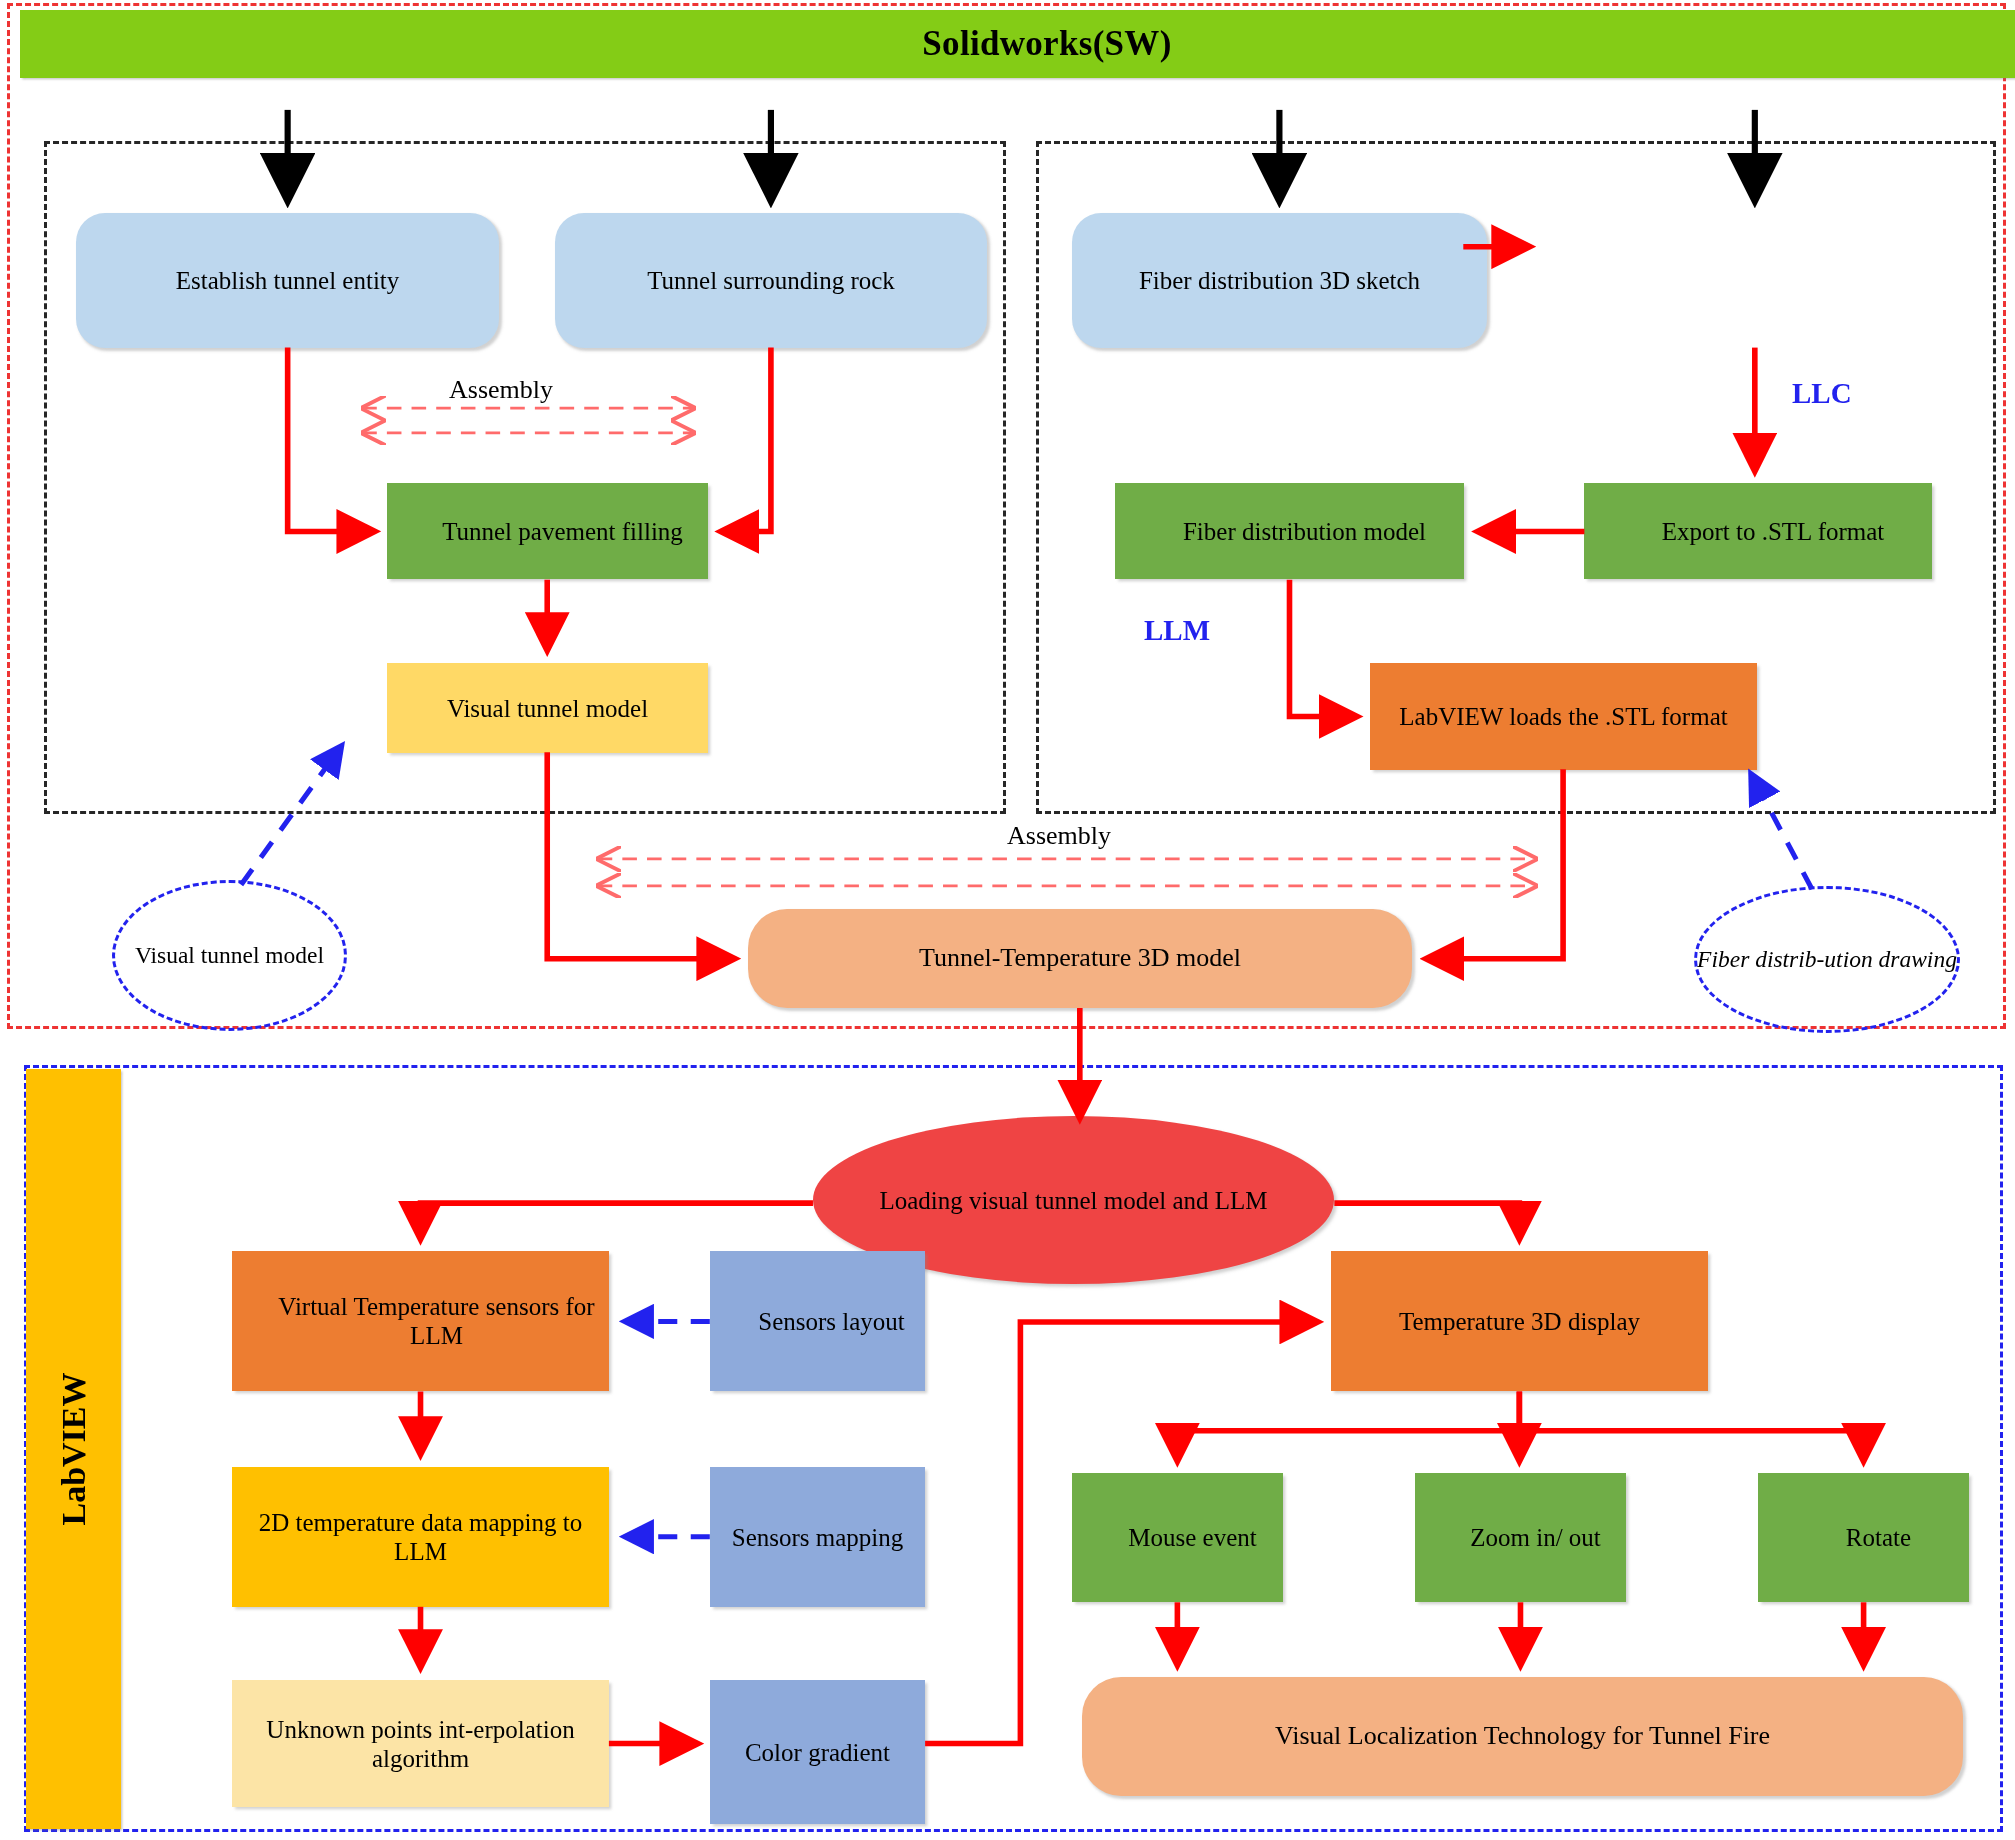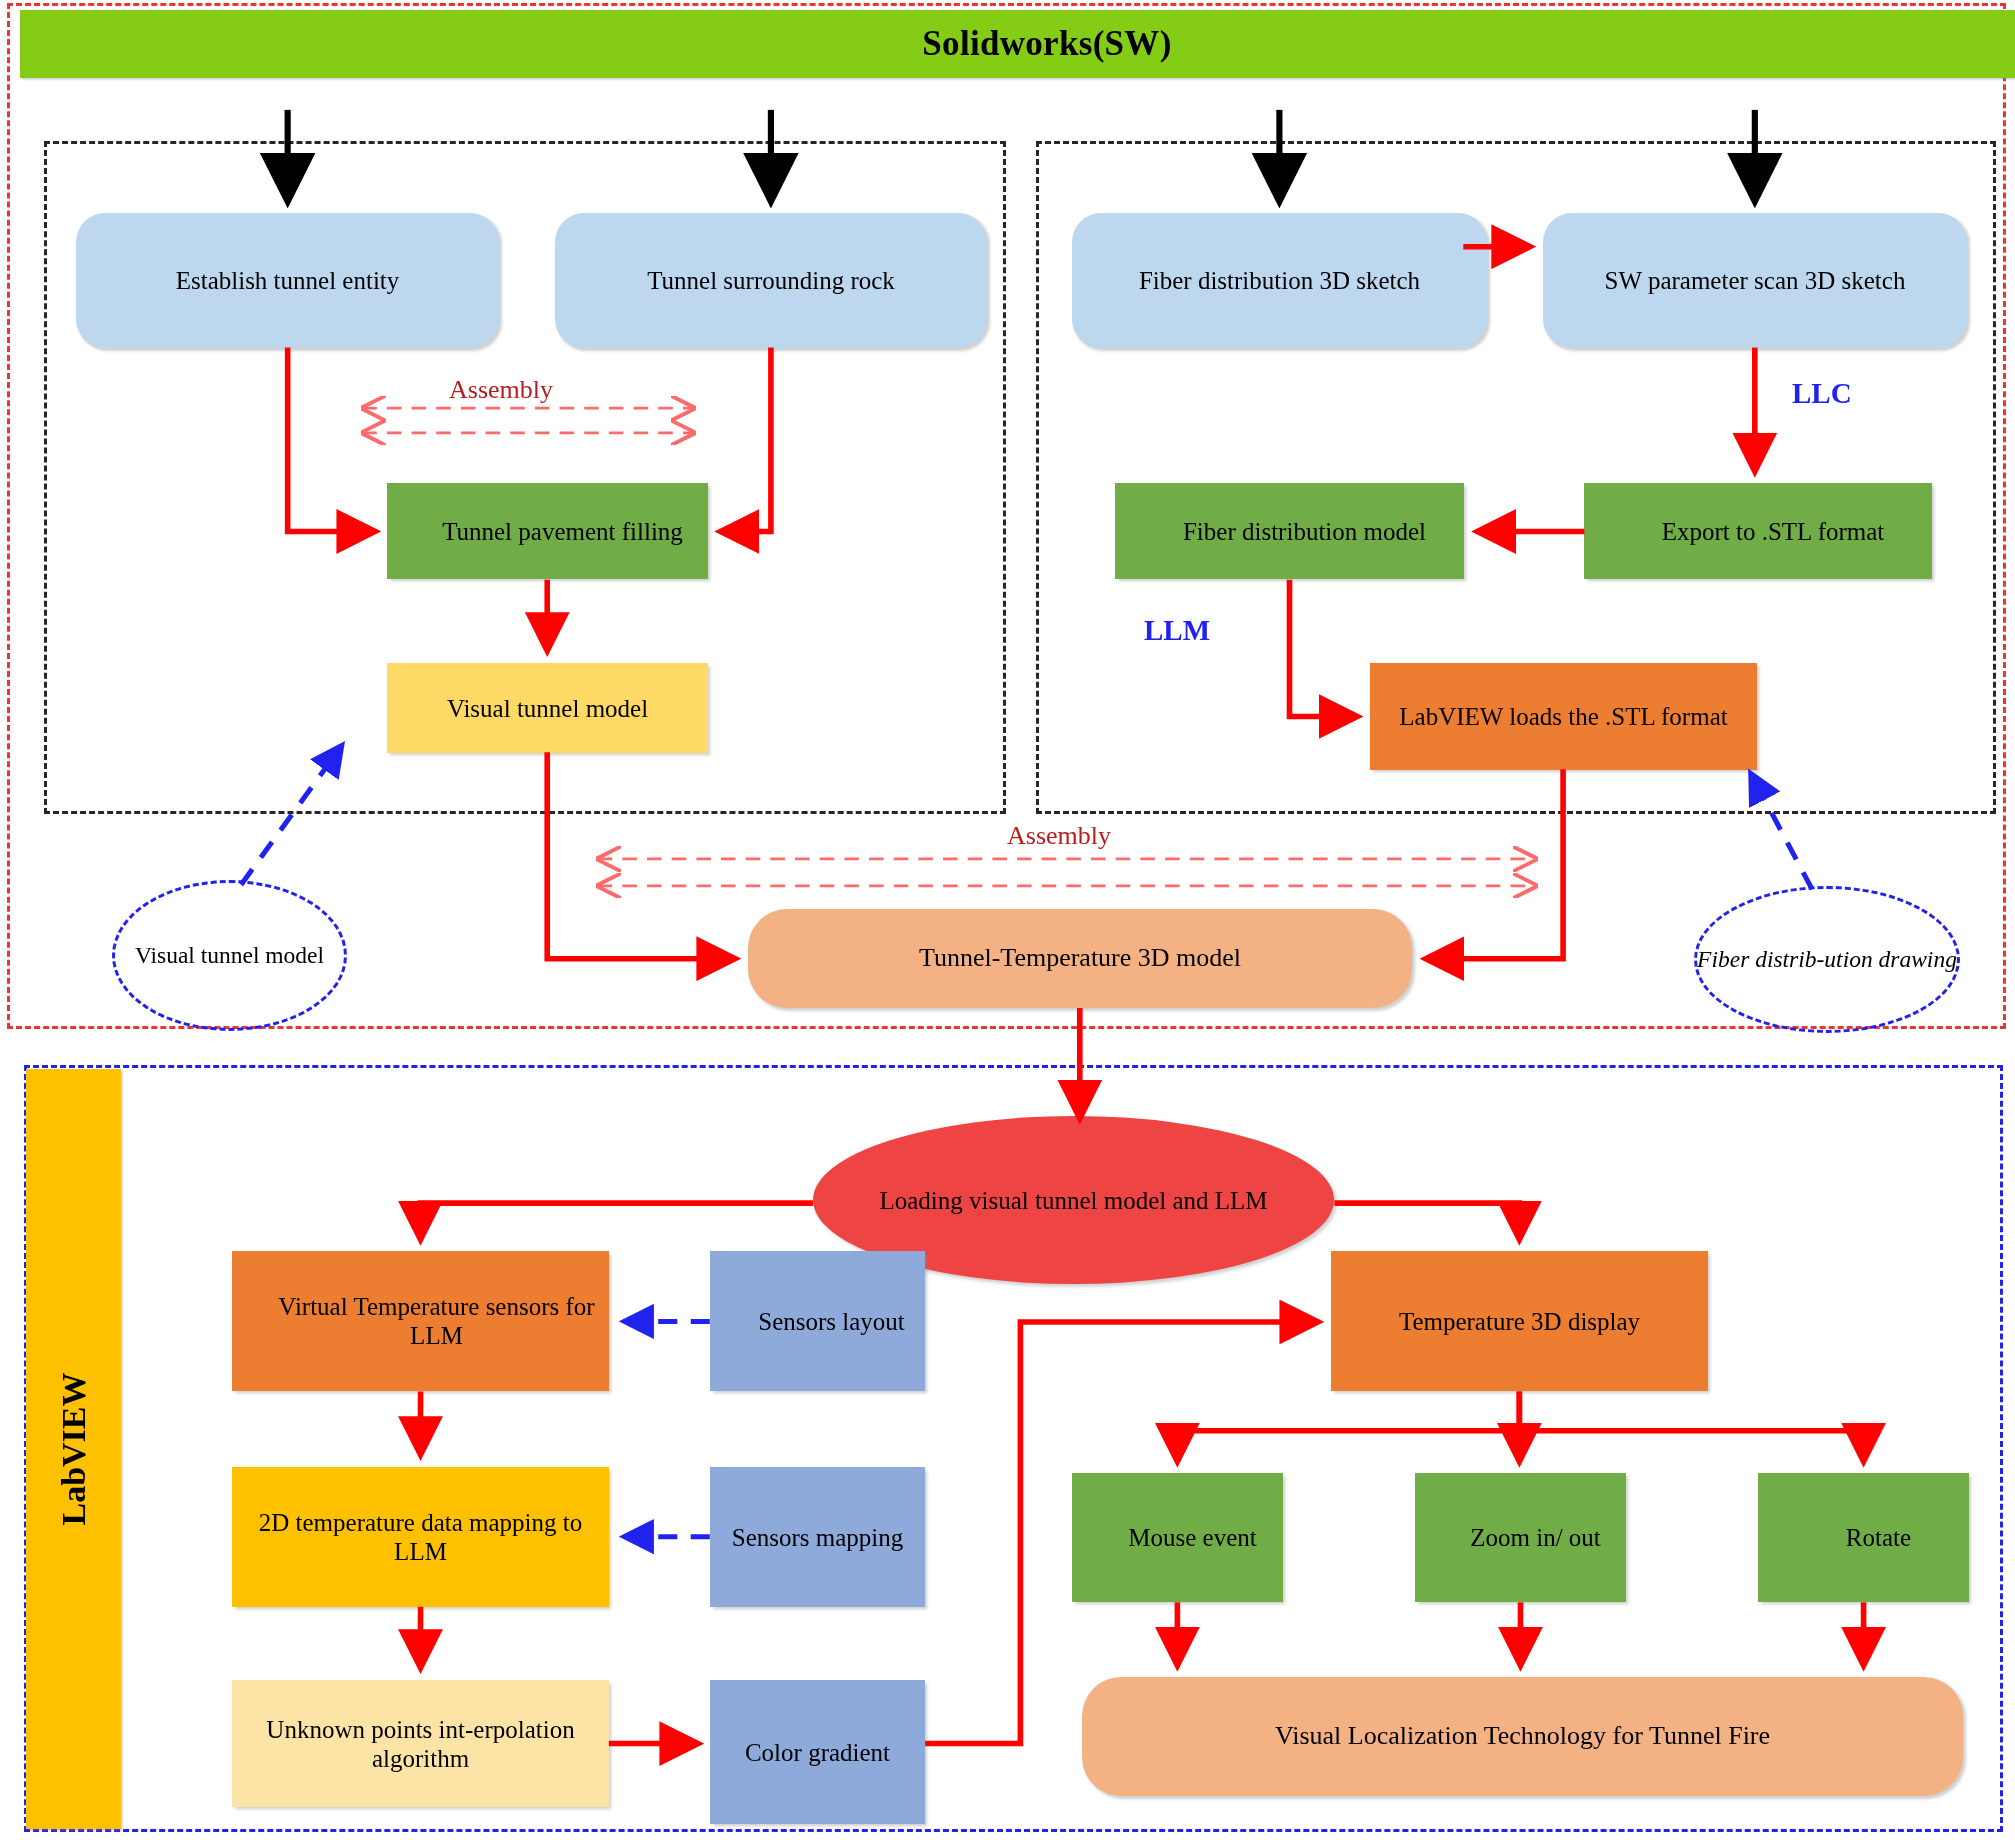--- a/index.html
+++ b/index.html
@@ -64,21 +64,21 @@
   }
 
   
   .callout{
     position:absolute;box-sizing:border-box;border:3.4px dashed #2222ee;border-radius:50%;
     display:flex;align-items:center;justify-content:center;text-align:center;
     font-size:23.5px;line-height:1.15;color:#000;background:transparent;
   }
 
   
-  .lbl{position:absolute;font-size:26px;color:#b91c1c;white-space:nowrap;}
+  .lbl{position:absolute;font-size:26px;color:#000000;white-space:nowrap;}
   .lbl-blue{position:absolute;font-size:29px;font-weight:bold;color:#2222ee;white-space:nowrap;}
 
   svg.wires{position:absolute;left:0;top:0;width:2015px;height:1840px;pointer-events:none;}
 </style>
 </head>
 <body>
 
 <div id="stage">
 
   <div class="sw-outer"></div>
@@ -105,23 +105,20 @@
   </div>
 
   <div class="node yellow-lite" style="left:387px;top:663px;width:321px;height:90px;">
     <span>Visual tunnel model</span>
   </div>
 
   <div class="node blue-round" style="left:1072px;top:213px;width:415px;height:135px;">
     <span>Fiber distribution 3D sketch</span>
   </div>
 
-  <div class="node blue-round" style="left:1543px;top:213px;width:424px;height:135px;">
-    <span>SW parameter scan 3D sketch</span>
-  </div>
 
   <div class="lbl-blue" style="left:1792px;top:377px;">LLC</div>
 
   <div class="node green" style="left:1584px;top:483px;width:348px;height:96px;">
     <span>Export to .STL format</span>
   </div>
 
   <div class="node green" style="left:1115px;top:483px;width:349px;height:96px;">
     <span>Fiber distribution model</span>
   </div>

